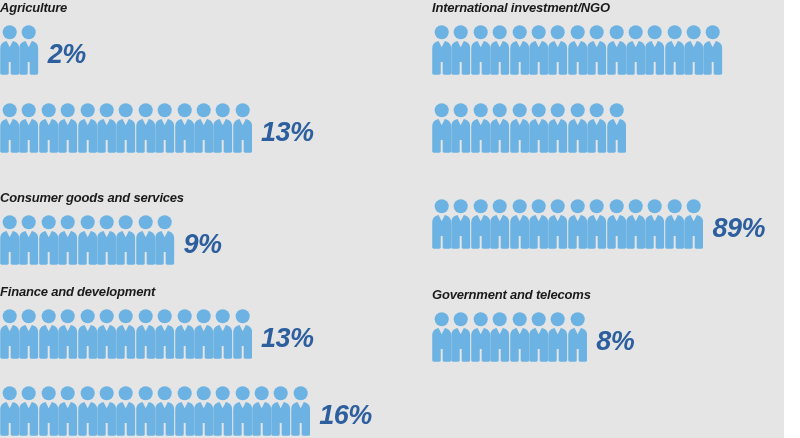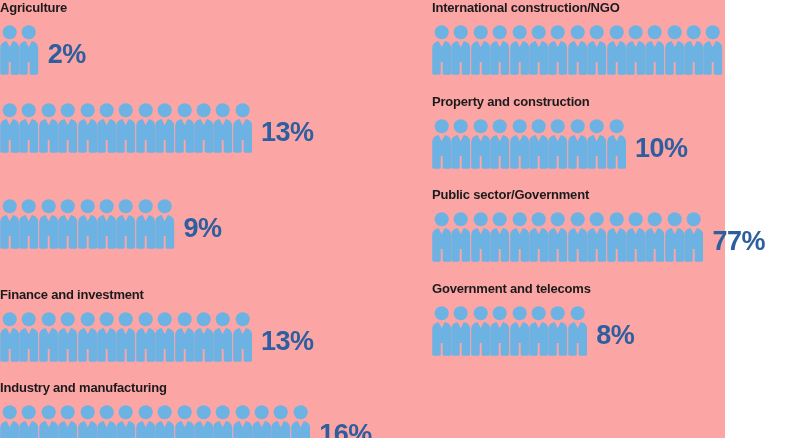--- a/index.html
+++ b/index.html
@@ -8,23 +8,24 @@
   }
   body {
     width: 800px;
     height: 438px;
     background: #ffffff;
     font-family: "Liberation Sans", sans-serif;
     overflow: hidden;
   }
   #infographic {
     position: relative;
-    width: 725px;
+    width: 784px;
     height: 438px;
-    background: #fca5a5;
+    background: #e5e5e5;
+    font-style: italic;
   }
   .column {
     position: absolute;
     top: 0;
   }
   #col-left  { left: 0px;   width: 420px; }
   #col-right { left: 432px; width: 368px; }
 
   .row {
     position: relative;
@@ -144,20 +145,21 @@
             </svg>
             <svg class="person" viewBox="0 0 40 103">
               <circle cx="20" cy="15" r="14.5" fill="#6cb2e2"></circle>
               <path d="M13.5,33 L20,46 L26.5,33 L31,34.5 C36.5,36.8 39.5,41.5 39.5,48 L39.5,74 L39.5,99 C39.5,101.2 38.3,102.5 36,102.5 L25.5,102.5 C23.2,102.5 22,101.2 22,99 L22,76 L18,76 L18,99 C18,101.2 16.8,102.5 14.5,102.5 L4,102.5 C1.7,102.5 0.5,101.2 0.5,99 L0.5,74 L0.5,48 C0.5,41.5 3.5,36.8 9,34.5 Z" fill="#6cb2e2"></path>
             </svg>
           </div>
           <div class="pct">13%</div>
         </div>
       </div>
       <div class="row">
+        <div class="row-label">Consumer goods and services</div>
         <div class="row-body">
           <div class="icons">
             <svg class="person" viewBox="0 0 40 103">
               <circle cx="20" cy="15" r="14.5" fill="#6cb2e2"></circle>
               <path d="M13.5,33 L20,46 L26.5,33 L31,34.5 C36.5,36.8 39.5,41.5 39.5,48 L39.5,74 L39.5,99 C39.5,101.2 38.3,102.5 36,102.5 L25.5,102.5 C23.2,102.5 22,101.2 22,99 L22,76 L18,76 L18,99 C18,101.2 16.8,102.5 14.5,102.5 L4,102.5 C1.7,102.5 0.5,101.2 0.5,99 L0.5,74 L0.5,48 C0.5,41.5 3.5,36.8 9,34.5 Z" fill="#6cb2e2"></path>
             </svg>
             <svg class="person" viewBox="0 0 40 103">
               <circle cx="20" cy="15" r="14.5" fill="#6cb2e2"></circle>
               <path d="M13.5,33 L20,46 L26.5,33 L31,34.5 C36.5,36.8 39.5,41.5 39.5,48 L39.5,74 L39.5,99 C39.5,101.2 38.3,102.5 36,102.5 L25.5,102.5 C23.2,102.5 22,101.2 22,99 L22,76 L18,76 L18,99 C18,101.2 16.8,102.5 14.5,102.5 L4,102.5 C1.7,102.5 0.5,101.2 0.5,99 L0.5,74 L0.5,48 C0.5,41.5 3.5,36.8 9,34.5 Z" fill="#6cb2e2"></path>
             </svg>
@@ -187,21 +189,21 @@
             </svg>
             <svg class="person" viewBox="0 0 40 103">
               <circle cx="20" cy="15" r="14.5" fill="#6cb2e2"></circle>
               <path d="M13.5,33 L20,46 L26.5,33 L31,34.5 C36.5,36.8 39.5,41.5 39.5,48 L39.5,74 L39.5,99 C39.5,101.2 38.3,102.5 36,102.5 L25.5,102.5 C23.2,102.5 22,101.2 22,99 L22,76 L18,76 L18,99 C18,101.2 16.8,102.5 14.5,102.5 L4,102.5 C1.7,102.5 0.5,101.2 0.5,99 L0.5,74 L0.5,48 C0.5,41.5 3.5,36.8 9,34.5 Z" fill="#6cb2e2"></path>
             </svg>
           </div>
           <div class="pct">9%</div>
         </div>
       </div>
       <div class="row">
-        <div class="row-label">Finance and investment</div>
+        <div class="row-label">Finance and development</div>
         <div class="row-body">
           <div class="icons">
             <svg class="person" viewBox="0 0 40 103">
               <circle cx="20" cy="15" r="14.5" fill="#6cb2e2"></circle>
               <path d="M13.5,33 L20,46 L26.5,33 L31,34.5 C36.5,36.8 39.5,41.5 39.5,48 L39.5,74 L39.5,99 C39.5,101.2 38.3,102.5 36,102.5 L25.5,102.5 C23.2,102.5 22,101.2 22,99 L22,76 L18,76 L18,99 C18,101.2 16.8,102.5 14.5,102.5 L4,102.5 C1.7,102.5 0.5,101.2 0.5,99 L0.5,74 L0.5,48 C0.5,41.5 3.5,36.8 9,34.5 Z" fill="#6cb2e2"></path>
             </svg>
             <svg class="person" viewBox="0 0 40 103">
               <circle cx="20" cy="15" r="14.5" fill="#6cb2e2"></circle>
               <path d="M13.5,33 L20,46 L26.5,33 L31,34.5 C36.5,36.8 39.5,41.5 39.5,48 L39.5,74 L39.5,99 C39.5,101.2 38.3,102.5 36,102.5 L25.5,102.5 C23.2,102.5 22,101.2 22,99 L22,76 L18,76 L18,99 C18,101.2 16.8,102.5 14.5,102.5 L4,102.5 C1.7,102.5 0.5,101.2 0.5,99 L0.5,74 L0.5,48 C0.5,41.5 3.5,36.8 9,34.5 Z" fill="#6cb2e2"></path>
             </svg>
@@ -247,21 +249,20 @@
             </svg>
             <svg class="person" viewBox="0 0 40 103">
               <circle cx="20" cy="15" r="14.5" fill="#6cb2e2"></circle>
               <path d="M13.5,33 L20,46 L26.5,33 L31,34.5 C36.5,36.8 39.5,41.5 39.5,48 L39.5,74 L39.5,99 C39.5,101.2 38.3,102.5 36,102.5 L25.5,102.5 C23.2,102.5 22,101.2 22,99 L22,76 L18,76 L18,99 C18,101.2 16.8,102.5 14.5,102.5 L4,102.5 C1.7,102.5 0.5,101.2 0.5,99 L0.5,74 L0.5,48 C0.5,41.5 3.5,36.8 9,34.5 Z" fill="#6cb2e2"></path>
             </svg>
           </div>
           <div class="pct">13%</div>
         </div>
       </div>
       <div class="row">
-        <div class="row-label">Industry and manufacturing</div>
         <div class="row-body">
           <div class="icons">
             <svg class="person" viewBox="0 0 40 103">
               <circle cx="20" cy="15" r="14.5" fill="#6cb2e2"></circle>
               <path d="M13.5,33 L20,46 L26.5,33 L31,34.5 C36.5,36.8 39.5,41.5 39.5,48 L39.5,74 L39.5,99 C39.5,101.2 38.3,102.5 36,102.5 L25.5,102.5 C23.2,102.5 22,101.2 22,99 L22,76 L18,76 L18,99 C18,101.2 16.8,102.5 14.5,102.5 L4,102.5 C1.7,102.5 0.5,101.2 0.5,99 L0.5,74 L0.5,48 C0.5,41.5 3.5,36.8 9,34.5 Z" fill="#6cb2e2"></path>
             </svg>
             <svg class="person" viewBox="0 0 40 103">
               <circle cx="20" cy="15" r="14.5" fill="#6cb2e2"></circle>
               <path d="M13.5,33 L20,46 L26.5,33 L31,34.5 C36.5,36.8 39.5,41.5 39.5,48 L39.5,74 L39.5,99 C39.5,101.2 38.3,102.5 36,102.5 L25.5,102.5 C23.2,102.5 22,101.2 22,99 L22,76 L18,76 L18,99 C18,101.2 16.8,102.5 14.5,102.5 L4,102.5 C1.7,102.5 0.5,101.2 0.5,99 L0.5,74 L0.5,48 C0.5,41.5 3.5,36.8 9,34.5 Z" fill="#6cb2e2"></path>
             </svg>
@@ -321,196 +322,193 @@
               <circle cx="20" cy="15" r="14.5" fill="#6cb2e2"></circle>
               <path d="M13.5,33 L20,46 L26.5,33 L31,34.5 C36.5,36.8 39.5,41.5 39.5,48 L39.5,74 L39.5,99 C39.5,101.2 38.3,102.5 36,102.5 L25.5,102.5 C23.2,102.5 22,101.2 22,99 L22,76 L18,76 L18,99 C18,101.2 16.8,102.5 14.5,102.5 L4,102.5 C1.7,102.5 0.5,101.2 0.5,99 L0.5,74 L0.5,48 C0.5,41.5 3.5,36.8 9,34.5 Z" fill="#6cb2e2"></path>
             </svg>
           </div>
           <div class="pct">16%</div>
         </div>
       </div>
     </div>
   <div class="column" id="col-right">
       <div class="row">
-        <div class="row-label">International construction/NGO</div>
-        <div class="row-body">
-          <div class="icons">
-            <svg class="person" viewBox="0 0 40 103">
-              <circle cx="20" cy="15" r="14.5" fill="#6cb2e2"></circle>
-              <path d="M13.5,33 L20,46 L26.5,33 L31,34.5 C36.5,36.8 39.5,41.5 39.5,48 L39.5,74 L39.5,99 C39.5,101.2 38.3,102.5 36,102.5 L25.5,102.5 C23.2,102.5 22,101.2 22,99 L22,76 L18,76 L18,99 C18,101.2 16.8,102.5 14.5,102.5 L4,102.5 C1.7,102.5 0.5,101.2 0.5,99 L0.5,74 L0.5,48 C0.5,41.5 3.5,36.8 9,34.5 Z" fill="#6cb2e2"></path>
-            </svg>
-            <svg class="person" viewBox="0 0 40 103">
-              <circle cx="20" cy="15" r="14.5" fill="#6cb2e2"></circle>
-              <path d="M13.5,33 L20,46 L26.5,33 L31,34.5 C36.5,36.8 39.5,41.5 39.5,48 L39.5,74 L39.5,99 C39.5,101.2 38.3,102.5 36,102.5 L25.5,102.5 C23.2,102.5 22,101.2 22,99 L22,76 L18,76 L18,99 C18,101.2 16.8,102.5 14.5,102.5 L4,102.5 C1.7,102.5 0.5,101.2 0.5,99 L0.5,74 L0.5,48 C0.5,41.5 3.5,36.8 9,34.5 Z" fill="#6cb2e2"></path>
-            </svg>
-            <svg class="person" viewBox="0 0 40 103">
-              <circle cx="20" cy="15" r="14.5" fill="#6cb2e2"></circle>
-              <path d="M13.5,33 L20,46 L26.5,33 L31,34.5 C36.5,36.8 39.5,41.5 39.5,48 L39.5,74 L39.5,99 C39.5,101.2 38.3,102.5 36,102.5 L25.5,102.5 C23.2,102.5 22,101.2 22,99 L22,76 L18,76 L18,99 C18,101.2 16.8,102.5 14.5,102.5 L4,102.5 C1.7,102.5 0.5,101.2 0.5,99 L0.5,74 L0.5,48 C0.5,41.5 3.5,36.8 9,34.5 Z" fill="#6cb2e2"></path>
-            </svg>
-            <svg class="person" viewBox="0 0 40 103">
-              <circle cx="20" cy="15" r="14.5" fill="#6cb2e2"></circle>
-              <path d="M13.5,33 L20,46 L26.5,33 L31,34.5 C36.5,36.8 39.5,41.5 39.5,48 L39.5,74 L39.5,99 C39.5,101.2 38.3,102.5 36,102.5 L25.5,102.5 C23.2,102.5 22,101.2 22,99 L22,76 L18,76 L18,99 C18,101.2 16.8,102.5 14.5,102.5 L4,102.5 C1.7,102.5 0.5,101.2 0.5,99 L0.5,74 L0.5,48 C0.5,41.5 3.5,36.8 9,34.5 Z" fill="#6cb2e2"></path>
-            </svg>
-            <svg class="person" viewBox="0 0 40 103">
-              <circle cx="20" cy="15" r="14.5" fill="#6cb2e2"></circle>
-              <path d="M13.5,33 L20,46 L26.5,33 L31,34.5 C36.5,36.8 39.5,41.5 39.5,48 L39.5,74 L39.5,99 C39.5,101.2 38.3,102.5 36,102.5 L25.5,102.5 C23.2,102.5 22,101.2 22,99 L22,76 L18,76 L18,99 C18,101.2 16.8,102.5 14.5,102.5 L4,102.5 C1.7,102.5 0.5,101.2 0.5,99 L0.5,74 L0.5,48 C0.5,41.5 3.5,36.8 9,34.5 Z" fill="#6cb2e2"></path>
-            </svg>
-            <svg class="person" viewBox="0 0 40 103">
-              <circle cx="20" cy="15" r="14.5" fill="#6cb2e2"></circle>
-              <path d="M13.5,33 L20,46 L26.5,33 L31,34.5 C36.5,36.8 39.5,41.5 39.5,48 L39.5,74 L39.5,99 C39.5,101.2 38.3,102.5 36,102.5 L25.5,102.5 C23.2,102.5 22,101.2 22,99 L22,76 L18,76 L18,99 C18,101.2 16.8,102.5 14.5,102.5 L4,102.5 C1.7,102.5 0.5,101.2 0.5,99 L0.5,74 L0.5,48 C0.5,41.5 3.5,36.8 9,34.5 Z" fill="#6cb2e2"></path>
-            </svg>
-            <svg class="person" viewBox="0 0 40 103">
-              <circle cx="20" cy="15" r="14.5" fill="#6cb2e2"></circle>
-              <path d="M13.5,33 L20,46 L26.5,33 L31,34.5 C36.5,36.8 39.5,41.5 39.5,48 L39.5,74 L39.5,99 C39.5,101.2 38.3,102.5 36,102.5 L25.5,102.5 C23.2,102.5 22,101.2 22,99 L22,76 L18,76 L18,99 C18,101.2 16.8,102.5 14.5,102.5 L4,102.5 C1.7,102.5 0.5,101.2 0.5,99 L0.5,74 L0.5,48 C0.5,41.5 3.5,36.8 9,34.5 Z" fill="#6cb2e2"></path>
-            </svg>
-            <svg class="person" viewBox="0 0 40 103">
-              <circle cx="20" cy="15" r="14.5" fill="#6cb2e2"></circle>
-              <path d="M13.5,33 L20,46 L26.5,33 L31,34.5 C36.5,36.8 39.5,41.5 39.5,48 L39.5,74 L39.5,99 C39.5,101.2 38.3,102.5 36,102.5 L25.5,102.5 C23.2,102.5 22,101.2 22,99 L22,76 L18,76 L18,99 C18,101.2 16.8,102.5 14.5,102.5 L4,102.5 C1.7,102.5 0.5,101.2 0.5,99 L0.5,74 L0.5,48 C0.5,41.5 3.5,36.8 9,34.5 Z" fill="#6cb2e2"></path>
-            </svg>
-            <svg class="person" viewBox="0 0 40 103">
-              <circle cx="20" cy="15" r="14.5" fill="#6cb2e2"></circle>
-              <path d="M13.5,33 L20,46 L26.5,33 L31,34.5 C36.5,36.8 39.5,41.5 39.5,48 L39.5,74 L39.5,99 C39.5,101.2 38.3,102.5 36,102.5 L25.5,102.5 C23.2,102.5 22,101.2 22,99 L22,76 L18,76 L18,99 C18,101.2 16.8,102.5 14.5,102.5 L4,102.5 C1.7,102.5 0.5,101.2 0.5,99 L0.5,74 L0.5,48 C0.5,41.5 3.5,36.8 9,34.5 Z" fill="#6cb2e2"></path>
-            </svg>
-            <svg class="person" viewBox="0 0 40 103">
-              <circle cx="20" cy="15" r="14.5" fill="#6cb2e2"></circle>
-              <path d="M13.5,33 L20,46 L26.5,33 L31,34.5 C36.5,36.8 39.5,41.5 39.5,48 L39.5,74 L39.5,99 C39.5,101.2 38.3,102.5 36,102.5 L25.5,102.5 C23.2,102.5 22,101.2 22,99 L22,76 L18,76 L18,99 C18,101.2 16.8,102.5 14.5,102.5 L4,102.5 C1.7,102.5 0.5,101.2 0.5,99 L0.5,74 L0.5,48 C0.5,41.5 3.5,36.8 9,34.5 Z" fill="#6cb2e2"></path>
-            </svg>
-            <svg class="person" viewBox="0 0 40 103">
-              <circle cx="20" cy="15" r="14.5" fill="#6cb2e2"></circle>
-              <path d="M13.5,33 L20,46 L26.5,33 L31,34.5 C36.5,36.8 39.5,41.5 39.5,48 L39.5,74 L39.5,99 C39.5,101.2 38.3,102.5 36,102.5 L25.5,102.5 C23.2,102.5 22,101.2 22,99 L22,76 L18,76 L18,99 C18,101.2 16.8,102.5 14.5,102.5 L4,102.5 C1.7,102.5 0.5,101.2 0.5,99 L0.5,74 L0.5,48 C0.5,41.5 3.5,36.8 9,34.5 Z" fill="#6cb2e2"></path>
-            </svg>
-            <svg class="person" viewBox="0 0 40 103">
-              <circle cx="20" cy="15" r="14.5" fill="#6cb2e2"></circle>
-              <path d="M13.5,33 L20,46 L26.5,33 L31,34.5 C36.5,36.8 39.5,41.5 39.5,48 L39.5,74 L39.5,99 C39.5,101.2 38.3,102.5 36,102.5 L25.5,102.5 C23.2,102.5 22,101.2 22,99 L22,76 L18,76 L18,99 C18,101.2 16.8,102.5 14.5,102.5 L4,102.5 C1.7,102.5 0.5,101.2 0.5,99 L0.5,74 L0.5,48 C0.5,41.5 3.5,36.8 9,34.5 Z" fill="#6cb2e2"></path>
-            </svg>
-            <svg class="person" viewBox="0 0 40 103">
-              <circle cx="20" cy="15" r="14.5" fill="#6cb2e2"></circle>
-              <path d="M13.5,33 L20,46 L26.5,33 L31,34.5 C36.5,36.8 39.5,41.5 39.5,48 L39.5,74 L39.5,99 C39.5,101.2 38.3,102.5 36,102.5 L25.5,102.5 C23.2,102.5 22,101.2 22,99 L22,76 L18,76 L18,99 C18,101.2 16.8,102.5 14.5,102.5 L4,102.5 C1.7,102.5 0.5,101.2 0.5,99 L0.5,74 L0.5,48 C0.5,41.5 3.5,36.8 9,34.5 Z" fill="#6cb2e2"></path>
-            </svg>
-            <svg class="person" viewBox="0 0 40 103">
-              <circle cx="20" cy="15" r="14.5" fill="#6cb2e2"></circle>
-              <path d="M13.5,33 L20,46 L26.5,33 L31,34.5 C36.5,36.8 39.5,41.5 39.5,48 L39.5,74 L39.5,99 C39.5,101.2 38.3,102.5 36,102.5 L25.5,102.5 C23.2,102.5 22,101.2 22,99 L22,76 L18,76 L18,99 C18,101.2 16.8,102.5 14.5,102.5 L4,102.5 C1.7,102.5 0.5,101.2 0.5,99 L0.5,74 L0.5,48 C0.5,41.5 3.5,36.8 9,34.5 Z" fill="#6cb2e2"></path>
-            </svg>
-            <svg class="person" viewBox="0 0 40 103">
-              <circle cx="20" cy="15" r="14.5" fill="#6cb2e2"></circle>
-              <path d="M13.5,33 L20,46 L26.5,33 L31,34.5 C36.5,36.8 39.5,41.5 39.5,48 L39.5,74 L39.5,99 C39.5,101.2 38.3,102.5 36,102.5 L25.5,102.5 C23.2,102.5 22,101.2 22,99 L22,76 L18,76 L18,99 C18,101.2 16.8,102.5 14.5,102.5 L4,102.5 C1.7,102.5 0.5,101.2 0.5,99 L0.5,74 L0.5,48 C0.5,41.5 3.5,36.8 9,34.5 Z" fill="#6cb2e2"></path>
-            </svg>
-          </div>
-        </div>
-      </div>
-      <div class="row">
-        <div class="row-label">Property and construction</div>
-        <div class="row-body">
-          <div class="icons">
-            <svg class="person" viewBox="0 0 40 103">
-              <circle cx="20" cy="15" r="14.5" fill="#6cb2e2"></circle>
-              <path d="M13.5,33 L20,46 L26.5,33 L31,34.5 C36.5,36.8 39.5,41.5 39.5,48 L39.5,74 L39.5,99 C39.5,101.2 38.3,102.5 36,102.5 L25.5,102.5 C23.2,102.5 22,101.2 22,99 L22,76 L18,76 L18,99 C18,101.2 16.8,102.5 14.5,102.5 L4,102.5 C1.7,102.5 0.5,101.2 0.5,99 L0.5,74 L0.5,48 C0.5,41.5 3.5,36.8 9,34.5 Z" fill="#6cb2e2"></path>
-            </svg>
-            <svg class="person" viewBox="0 0 40 103">
-              <circle cx="20" cy="15" r="14.5" fill="#6cb2e2"></circle>
-              <path d="M13.5,33 L20,46 L26.5,33 L31,34.5 C36.5,36.8 39.5,41.5 39.5,48 L39.5,74 L39.5,99 C39.5,101.2 38.3,102.5 36,102.5 L25.5,102.5 C23.2,102.5 22,101.2 22,99 L22,76 L18,76 L18,99 C18,101.2 16.8,102.5 14.5,102.5 L4,102.5 C1.7,102.5 0.5,101.2 0.5,99 L0.5,74 L0.5,48 C0.5,41.5 3.5,36.8 9,34.5 Z" fill="#6cb2e2"></path>
-            </svg>
-            <svg class="person" viewBox="0 0 40 103">
-              <circle cx="20" cy="15" r="14.5" fill="#6cb2e2"></circle>
-              <path d="M13.5,33 L20,46 L26.5,33 L31,34.5 C36.5,36.8 39.5,41.5 39.5,48 L39.5,74 L39.5,99 C39.5,101.2 38.3,102.5 36,102.5 L25.5,102.5 C23.2,102.5 22,101.2 22,99 L22,76 L18,76 L18,99 C18,101.2 16.8,102.5 14.5,102.5 L4,102.5 C1.7,102.5 0.5,101.2 0.5,99 L0.5,74 L0.5,48 C0.5,41.5 3.5,36.8 9,34.5 Z" fill="#6cb2e2"></path>
-            </svg>
-            <svg class="person" viewBox="0 0 40 103">
-              <circle cx="20" cy="15" r="14.5" fill="#6cb2e2"></circle>
-              <path d="M13.5,33 L20,46 L26.5,33 L31,34.5 C36.5,36.8 39.5,41.5 39.5,48 L39.5,74 L39.5,99 C39.5,101.2 38.3,102.5 36,102.5 L25.5,102.5 C23.2,102.5 22,101.2 22,99 L22,76 L18,76 L18,99 C18,101.2 16.8,102.5 14.5,102.5 L4,102.5 C1.7,102.5 0.5,101.2 0.5,99 L0.5,74 L0.5,48 C0.5,41.5 3.5,36.8 9,34.5 Z" fill="#6cb2e2"></path>
-            </svg>
-            <svg class="person" viewBox="0 0 40 103">
-              <circle cx="20" cy="15" r="14.5" fill="#6cb2e2"></circle>
-              <path d="M13.5,33 L20,46 L26.5,33 L31,34.5 C36.5,36.8 39.5,41.5 39.5,48 L39.5,74 L39.5,99 C39.5,101.2 38.3,102.5 36,102.5 L25.5,102.5 C23.2,102.5 22,101.2 22,99 L22,76 L18,76 L18,99 C18,101.2 16.8,102.5 14.5,102.5 L4,102.5 C1.7,102.5 0.5,101.2 0.5,99 L0.5,74 L0.5,48 C0.5,41.5 3.5,36.8 9,34.5 Z" fill="#6cb2e2"></path>
-            </svg>
-            <svg class="person" viewBox="0 0 40 103">
-              <circle cx="20" cy="15" r="14.5" fill="#6cb2e2"></circle>
-              <path d="M13.5,33 L20,46 L26.5,33 L31,34.5 C36.5,36.8 39.5,41.5 39.5,48 L39.5,74 L39.5,99 C39.5,101.2 38.3,102.5 36,102.5 L25.5,102.5 C23.2,102.5 22,101.2 22,99 L22,76 L18,76 L18,99 C18,101.2 16.8,102.5 14.5,102.5 L4,102.5 C1.7,102.5 0.5,101.2 0.5,99 L0.5,74 L0.5,48 C0.5,41.5 3.5,36.8 9,34.5 Z" fill="#6cb2e2"></path>
-            </svg>
-            <svg class="person" viewBox="0 0 40 103">
-              <circle cx="20" cy="15" r="14.5" fill="#6cb2e2"></circle>
-              <path d="M13.5,33 L20,46 L26.5,33 L31,34.5 C36.5,36.8 39.5,41.5 39.5,48 L39.5,74 L39.5,99 C39.5,101.2 38.3,102.5 36,102.5 L25.5,102.5 C23.2,102.5 22,101.2 22,99 L22,76 L18,76 L18,99 C18,101.2 16.8,102.5 14.5,102.5 L4,102.5 C1.7,102.5 0.5,101.2 0.5,99 L0.5,74 L0.5,48 C0.5,41.5 3.5,36.8 9,34.5 Z" fill="#6cb2e2"></path>
-            </svg>
-            <svg class="person" viewBox="0 0 40 103">
-              <circle cx="20" cy="15" r="14.5" fill="#6cb2e2"></circle>
-              <path d="M13.5,33 L20,46 L26.5,33 L31,34.5 C36.5,36.8 39.5,41.5 39.5,48 L39.5,74 L39.5,99 C39.5,101.2 38.3,102.5 36,102.5 L25.5,102.5 C23.2,102.5 22,101.2 22,99 L22,76 L18,76 L18,99 C18,101.2 16.8,102.5 14.5,102.5 L4,102.5 C1.7,102.5 0.5,101.2 0.5,99 L0.5,74 L0.5,48 C0.5,41.5 3.5,36.8 9,34.5 Z" fill="#6cb2e2"></path>
-            </svg>
-            <svg class="person" viewBox="0 0 40 103">
-              <circle cx="20" cy="15" r="14.5" fill="#6cb2e2"></circle>
-              <path d="M13.5,33 L20,46 L26.5,33 L31,34.5 C36.5,36.8 39.5,41.5 39.5,48 L39.5,74 L39.5,99 C39.5,101.2 38.3,102.5 36,102.5 L25.5,102.5 C23.2,102.5 22,101.2 22,99 L22,76 L18,76 L18,99 C18,101.2 16.8,102.5 14.5,102.5 L4,102.5 C1.7,102.5 0.5,101.2 0.5,99 L0.5,74 L0.5,48 C0.5,41.5 3.5,36.8 9,34.5 Z" fill="#6cb2e2"></path>
-            </svg>
-            <svg class="person" viewBox="0 0 40 103">
-              <circle cx="20" cy="15" r="14.5" fill="#6cb2e2"></circle>
-              <path d="M13.5,33 L20,46 L26.5,33 L31,34.5 C36.5,36.8 39.5,41.5 39.5,48 L39.5,74 L39.5,99 C39.5,101.2 38.3,102.5 36,102.5 L25.5,102.5 C23.2,102.5 22,101.2 22,99 L22,76 L18,76 L18,99 C18,101.2 16.8,102.5 14.5,102.5 L4,102.5 C1.7,102.5 0.5,101.2 0.5,99 L0.5,74 L0.5,48 C0.5,41.5 3.5,36.8 9,34.5 Z" fill="#6cb2e2"></path>
-            </svg>
-          </div>
-          <div class="pct">10%</div>
-        </div>
-      </div>
-      <div class="row">
-        <div class="row-label">Public sector/Government</div>
-        <div class="row-body">
-          <div class="icons">
-            <svg class="person" viewBox="0 0 40 103">
-              <circle cx="20" cy="15" r="14.5" fill="#6cb2e2"></circle>
-              <path d="M13.5,33 L20,46 L26.5,33 L31,34.5 C36.5,36.8 39.5,41.5 39.5,48 L39.5,74 L39.5,99 C39.5,101.2 38.3,102.5 36,102.5 L25.5,102.5 C23.2,102.5 22,101.2 22,99 L22,76 L18,76 L18,99 C18,101.2 16.8,102.5 14.5,102.5 L4,102.5 C1.7,102.5 0.5,101.2 0.5,99 L0.5,74 L0.5,48 C0.5,41.5 3.5,36.8 9,34.5 Z" fill="#6cb2e2"></path>
-            </svg>
-            <svg class="person" viewBox="0 0 40 103">
-              <circle cx="20" cy="15" r="14.5" fill="#6cb2e2"></circle>
-              <path d="M13.5,33 L20,46 L26.5,33 L31,34.5 C36.5,36.8 39.5,41.5 39.5,48 L39.5,74 L39.5,99 C39.5,101.2 38.3,102.5 36,102.5 L25.5,102.5 C23.2,102.5 22,101.2 22,99 L22,76 L18,76 L18,99 C18,101.2 16.8,102.5 14.5,102.5 L4,102.5 C1.7,102.5 0.5,101.2 0.5,99 L0.5,74 L0.5,48 C0.5,41.5 3.5,36.8 9,34.5 Z" fill="#6cb2e2"></path>
-            </svg>
-            <svg class="person" viewBox="0 0 40 103">
-              <circle cx="20" cy="15" r="14.5" fill="#6cb2e2"></circle>
-              <path d="M13.5,33 L20,46 L26.5,33 L31,34.5 C36.5,36.8 39.5,41.5 39.5,48 L39.5,74 L39.5,99 C39.5,101.2 38.3,102.5 36,102.5 L25.5,102.5 C23.2,102.5 22,101.2 22,99 L22,76 L18,76 L18,99 C18,101.2 16.8,102.5 14.5,102.5 L4,102.5 C1.7,102.5 0.5,101.2 0.5,99 L0.5,74 L0.5,48 C0.5,41.5 3.5,36.8 9,34.5 Z" fill="#6cb2e2"></path>
-            </svg>
-            <svg class="person" viewBox="0 0 40 103">
-              <circle cx="20" cy="15" r="14.5" fill="#6cb2e2"></circle>
-              <path d="M13.5,33 L20,46 L26.5,33 L31,34.5 C36.5,36.8 39.5,41.5 39.5,48 L39.5,74 L39.5,99 C39.5,101.2 38.3,102.5 36,102.5 L25.5,102.5 C23.2,102.5 22,101.2 22,99 L22,76 L18,76 L18,99 C18,101.2 16.8,102.5 14.5,102.5 L4,102.5 C1.7,102.5 0.5,101.2 0.5,99 L0.5,74 L0.5,48 C0.5,41.5 3.5,36.8 9,34.5 Z" fill="#6cb2e2"></path>
-            </svg>
-            <svg class="person" viewBox="0 0 40 103">
-              <circle cx="20" cy="15" r="14.5" fill="#6cb2e2"></circle>
-              <path d="M13.5,33 L20,46 L26.5,33 L31,34.5 C36.5,36.8 39.5,41.5 39.5,48 L39.5,74 L39.5,99 C39.5,101.2 38.3,102.5 36,102.5 L25.5,102.5 C23.2,102.5 22,101.2 22,99 L22,76 L18,76 L18,99 C18,101.2 16.8,102.5 14.5,102.5 L4,102.5 C1.7,102.5 0.5,101.2 0.5,99 L0.5,74 L0.5,48 C0.5,41.5 3.5,36.8 9,34.5 Z" fill="#6cb2e2"></path>
-            </svg>
-            <svg class="person" viewBox="0 0 40 103">
-              <circle cx="20" cy="15" r="14.5" fill="#6cb2e2"></circle>
-              <path d="M13.5,33 L20,46 L26.5,33 L31,34.5 C36.5,36.8 39.5,41.5 39.5,48 L39.5,74 L39.5,99 C39.5,101.2 38.3,102.5 36,102.5 L25.5,102.5 C23.2,102.5 22,101.2 22,99 L22,76 L18,76 L18,99 C18,101.2 16.8,102.5 14.5,102.5 L4,102.5 C1.7,102.5 0.5,101.2 0.5,99 L0.5,74 L0.5,48 C0.5,41.5 3.5,36.8 9,34.5 Z" fill="#6cb2e2"></path>
-            </svg>
-            <svg class="person" viewBox="0 0 40 103">
-              <circle cx="20" cy="15" r="14.5" fill="#6cb2e2"></circle>
-              <path d="M13.5,33 L20,46 L26.5,33 L31,34.5 C36.5,36.8 39.5,41.5 39.5,48 L39.5,74 L39.5,99 C39.5,101.2 38.3,102.5 36,102.5 L25.5,102.5 C23.2,102.5 22,101.2 22,99 L22,76 L18,76 L18,99 C18,101.2 16.8,102.5 14.5,102.5 L4,102.5 C1.7,102.5 0.5,101.2 0.5,99 L0.5,74 L0.5,48 C0.5,41.5 3.5,36.8 9,34.5 Z" fill="#6cb2e2"></path>
-            </svg>
-            <svg class="person" viewBox="0 0 40 103">
-              <circle cx="20" cy="15" r="14.5" fill="#6cb2e2"></circle>
-              <path d="M13.5,33 L20,46 L26.5,33 L31,34.5 C36.5,36.8 39.5,41.5 39.5,48 L39.5,74 L39.5,99 C39.5,101.2 38.3,102.5 36,102.5 L25.5,102.5 C23.2,102.5 22,101.2 22,99 L22,76 L18,76 L18,99 C18,101.2 16.8,102.5 14.5,102.5 L4,102.5 C1.7,102.5 0.5,101.2 0.5,99 L0.5,74 L0.5,48 C0.5,41.5 3.5,36.8 9,34.5 Z" fill="#6cb2e2"></path>
-            </svg>
-            <svg class="person" viewBox="0 0 40 103">
-              <circle cx="20" cy="15" r="14.5" fill="#6cb2e2"></circle>
-              <path d="M13.5,33 L20,46 L26.5,33 L31,34.5 C36.5,36.8 39.5,41.5 39.5,48 L39.5,74 L39.5,99 C39.5,101.2 38.3,102.5 36,102.5 L25.5,102.5 C23.2,102.5 22,101.2 22,99 L22,76 L18,76 L18,99 C18,101.2 16.8,102.5 14.5,102.5 L4,102.5 C1.7,102.5 0.5,101.2 0.5,99 L0.5,74 L0.5,48 C0.5,41.5 3.5,36.8 9,34.5 Z" fill="#6cb2e2"></path>
-            </svg>
-            <svg class="person" viewBox="0 0 40 103">
-              <circle cx="20" cy="15" r="14.5" fill="#6cb2e2"></circle>
-              <path d="M13.5,33 L20,46 L26.5,33 L31,34.5 C36.5,36.8 39.5,41.5 39.5,48 L39.5,74 L39.5,99 C39.5,101.2 38.3,102.5 36,102.5 L25.5,102.5 C23.2,102.5 22,101.2 22,99 L22,76 L18,76 L18,99 C18,101.2 16.8,102.5 14.5,102.5 L4,102.5 C1.7,102.5 0.5,101.2 0.5,99 L0.5,74 L0.5,48 C0.5,41.5 3.5,36.8 9,34.5 Z" fill="#6cb2e2"></path>
-            </svg>
-            <svg class="person" viewBox="0 0 40 103">
-              <circle cx="20" cy="15" r="14.5" fill="#6cb2e2"></circle>
-              <path d="M13.5,33 L20,46 L26.5,33 L31,34.5 C36.5,36.8 39.5,41.5 39.5,48 L39.5,74 L39.5,99 C39.5,101.2 38.3,102.5 36,102.5 L25.5,102.5 C23.2,102.5 22,101.2 22,99 L22,76 L18,76 L18,99 C18,101.2 16.8,102.5 14.5,102.5 L4,102.5 C1.7,102.5 0.5,101.2 0.5,99 L0.5,74 L0.5,48 C0.5,41.5 3.5,36.8 9,34.5 Z" fill="#6cb2e2"></path>
-            </svg>
-            <svg class="person" viewBox="0 0 40 103">
-              <circle cx="20" cy="15" r="14.5" fill="#6cb2e2"></circle>
-              <path d="M13.5,33 L20,46 L26.5,33 L31,34.5 C36.5,36.8 39.5,41.5 39.5,48 L39.5,74 L39.5,99 C39.5,101.2 38.3,102.5 36,102.5 L25.5,102.5 C23.2,102.5 22,101.2 22,99 L22,76 L18,76 L18,99 C18,101.2 16.8,102.5 14.5,102.5 L4,102.5 C1.7,102.5 0.5,101.2 0.5,99 L0.5,74 L0.5,48 C0.5,41.5 3.5,36.8 9,34.5 Z" fill="#6cb2e2"></path>
-            </svg>
-            <svg class="person" viewBox="0 0 40 103">
-              <circle cx="20" cy="15" r="14.5" fill="#6cb2e2"></circle>
-              <path d="M13.5,33 L20,46 L26.5,33 L31,34.5 C36.5,36.8 39.5,41.5 39.5,48 L39.5,74 L39.5,99 C39.5,101.2 38.3,102.5 36,102.5 L25.5,102.5 C23.2,102.5 22,101.2 22,99 L22,76 L18,76 L18,99 C18,101.2 16.8,102.5 14.5,102.5 L4,102.5 C1.7,102.5 0.5,101.2 0.5,99 L0.5,74 L0.5,48 C0.5,41.5 3.5,36.8 9,34.5 Z" fill="#6cb2e2"></path>
-            </svg>
-            <svg class="person" viewBox="0 0 40 103">
-              <circle cx="20" cy="15" r="14.5" fill="#6cb2e2"></circle>
-              <path d="M13.5,33 L20,46 L26.5,33 L31,34.5 C36.5,36.8 39.5,41.5 39.5,48 L39.5,74 L39.5,99 C39.5,101.2 38.3,102.5 36,102.5 L25.5,102.5 C23.2,102.5 22,101.2 22,99 L22,76 L18,76 L18,99 C18,101.2 16.8,102.5 14.5,102.5 L4,102.5 C1.7,102.5 0.5,101.2 0.5,99 L0.5,74 L0.5,48 C0.5,41.5 3.5,36.8 9,34.5 Z" fill="#6cb2e2"></path>
-            </svg>
-          </div>
-          <div class="pct">77%</div>
+        <div class="row-label">International investment/NGO</div>
+        <div class="row-body">
+          <div class="icons">
+            <svg class="person" viewBox="0 0 40 103">
+              <circle cx="20" cy="15" r="14.5" fill="#6cb2e2"></circle>
+              <path d="M13.5,33 L20,46 L26.5,33 L31,34.5 C36.5,36.8 39.5,41.5 39.5,48 L39.5,74 L39.5,99 C39.5,101.2 38.3,102.5 36,102.5 L25.5,102.5 C23.2,102.5 22,101.2 22,99 L22,76 L18,76 L18,99 C18,101.2 16.8,102.5 14.5,102.5 L4,102.5 C1.7,102.5 0.5,101.2 0.5,99 L0.5,74 L0.5,48 C0.5,41.5 3.5,36.8 9,34.5 Z" fill="#6cb2e2"></path>
+            </svg>
+            <svg class="person" viewBox="0 0 40 103">
+              <circle cx="20" cy="15" r="14.5" fill="#6cb2e2"></circle>
+              <path d="M13.5,33 L20,46 L26.5,33 L31,34.5 C36.5,36.8 39.5,41.5 39.5,48 L39.5,74 L39.5,99 C39.5,101.2 38.3,102.5 36,102.5 L25.5,102.5 C23.2,102.5 22,101.2 22,99 L22,76 L18,76 L18,99 C18,101.2 16.8,102.5 14.5,102.5 L4,102.5 C1.7,102.5 0.5,101.2 0.5,99 L0.5,74 L0.5,48 C0.5,41.5 3.5,36.8 9,34.5 Z" fill="#6cb2e2"></path>
+            </svg>
+            <svg class="person" viewBox="0 0 40 103">
+              <circle cx="20" cy="15" r="14.5" fill="#6cb2e2"></circle>
+              <path d="M13.5,33 L20,46 L26.5,33 L31,34.5 C36.5,36.8 39.5,41.5 39.5,48 L39.5,74 L39.5,99 C39.5,101.2 38.3,102.5 36,102.5 L25.5,102.5 C23.2,102.5 22,101.2 22,99 L22,76 L18,76 L18,99 C18,101.2 16.8,102.5 14.5,102.5 L4,102.5 C1.7,102.5 0.5,101.2 0.5,99 L0.5,74 L0.5,48 C0.5,41.5 3.5,36.8 9,34.5 Z" fill="#6cb2e2"></path>
+            </svg>
+            <svg class="person" viewBox="0 0 40 103">
+              <circle cx="20" cy="15" r="14.5" fill="#6cb2e2"></circle>
+              <path d="M13.5,33 L20,46 L26.5,33 L31,34.5 C36.5,36.8 39.5,41.5 39.5,48 L39.5,74 L39.5,99 C39.5,101.2 38.3,102.5 36,102.5 L25.5,102.5 C23.2,102.5 22,101.2 22,99 L22,76 L18,76 L18,99 C18,101.2 16.8,102.5 14.5,102.5 L4,102.5 C1.7,102.5 0.5,101.2 0.5,99 L0.5,74 L0.5,48 C0.5,41.5 3.5,36.8 9,34.5 Z" fill="#6cb2e2"></path>
+            </svg>
+            <svg class="person" viewBox="0 0 40 103">
+              <circle cx="20" cy="15" r="14.5" fill="#6cb2e2"></circle>
+              <path d="M13.5,33 L20,46 L26.5,33 L31,34.5 C36.5,36.8 39.5,41.5 39.5,48 L39.5,74 L39.5,99 C39.5,101.2 38.3,102.5 36,102.5 L25.5,102.5 C23.2,102.5 22,101.2 22,99 L22,76 L18,76 L18,99 C18,101.2 16.8,102.5 14.5,102.5 L4,102.5 C1.7,102.5 0.5,101.2 0.5,99 L0.5,74 L0.5,48 C0.5,41.5 3.5,36.8 9,34.5 Z" fill="#6cb2e2"></path>
+            </svg>
+            <svg class="person" viewBox="0 0 40 103">
+              <circle cx="20" cy="15" r="14.5" fill="#6cb2e2"></circle>
+              <path d="M13.5,33 L20,46 L26.5,33 L31,34.5 C36.5,36.8 39.5,41.5 39.5,48 L39.5,74 L39.5,99 C39.5,101.2 38.3,102.5 36,102.5 L25.5,102.5 C23.2,102.5 22,101.2 22,99 L22,76 L18,76 L18,99 C18,101.2 16.8,102.5 14.5,102.5 L4,102.5 C1.7,102.5 0.5,101.2 0.5,99 L0.5,74 L0.5,48 C0.5,41.5 3.5,36.8 9,34.5 Z" fill="#6cb2e2"></path>
+            </svg>
+            <svg class="person" viewBox="0 0 40 103">
+              <circle cx="20" cy="15" r="14.5" fill="#6cb2e2"></circle>
+              <path d="M13.5,33 L20,46 L26.5,33 L31,34.5 C36.5,36.8 39.5,41.5 39.5,48 L39.5,74 L39.5,99 C39.5,101.2 38.3,102.5 36,102.5 L25.5,102.5 C23.2,102.5 22,101.2 22,99 L22,76 L18,76 L18,99 C18,101.2 16.8,102.5 14.5,102.5 L4,102.5 C1.7,102.5 0.5,101.2 0.5,99 L0.5,74 L0.5,48 C0.5,41.5 3.5,36.8 9,34.5 Z" fill="#6cb2e2"></path>
+            </svg>
+            <svg class="person" viewBox="0 0 40 103">
+              <circle cx="20" cy="15" r="14.5" fill="#6cb2e2"></circle>
+              <path d="M13.5,33 L20,46 L26.5,33 L31,34.5 C36.5,36.8 39.5,41.5 39.5,48 L39.5,74 L39.5,99 C39.5,101.2 38.3,102.5 36,102.5 L25.5,102.5 C23.2,102.5 22,101.2 22,99 L22,76 L18,76 L18,99 C18,101.2 16.8,102.5 14.5,102.5 L4,102.5 C1.7,102.5 0.5,101.2 0.5,99 L0.5,74 L0.5,48 C0.5,41.5 3.5,36.8 9,34.5 Z" fill="#6cb2e2"></path>
+            </svg>
+            <svg class="person" viewBox="0 0 40 103">
+              <circle cx="20" cy="15" r="14.5" fill="#6cb2e2"></circle>
+              <path d="M13.5,33 L20,46 L26.5,33 L31,34.5 C36.5,36.8 39.5,41.5 39.5,48 L39.5,74 L39.5,99 C39.5,101.2 38.3,102.5 36,102.5 L25.5,102.5 C23.2,102.5 22,101.2 22,99 L22,76 L18,76 L18,99 C18,101.2 16.8,102.5 14.5,102.5 L4,102.5 C1.7,102.5 0.5,101.2 0.5,99 L0.5,74 L0.5,48 C0.5,41.5 3.5,36.8 9,34.5 Z" fill="#6cb2e2"></path>
+            </svg>
+            <svg class="person" viewBox="0 0 40 103">
+              <circle cx="20" cy="15" r="14.5" fill="#6cb2e2"></circle>
+              <path d="M13.5,33 L20,46 L26.5,33 L31,34.5 C36.5,36.8 39.5,41.5 39.5,48 L39.5,74 L39.5,99 C39.5,101.2 38.3,102.5 36,102.5 L25.5,102.5 C23.2,102.5 22,101.2 22,99 L22,76 L18,76 L18,99 C18,101.2 16.8,102.5 14.5,102.5 L4,102.5 C1.7,102.5 0.5,101.2 0.5,99 L0.5,74 L0.5,48 C0.5,41.5 3.5,36.8 9,34.5 Z" fill="#6cb2e2"></path>
+            </svg>
+            <svg class="person" viewBox="0 0 40 103">
+              <circle cx="20" cy="15" r="14.5" fill="#6cb2e2"></circle>
+              <path d="M13.5,33 L20,46 L26.5,33 L31,34.5 C36.5,36.8 39.5,41.5 39.5,48 L39.5,74 L39.5,99 C39.5,101.2 38.3,102.5 36,102.5 L25.5,102.5 C23.2,102.5 22,101.2 22,99 L22,76 L18,76 L18,99 C18,101.2 16.8,102.5 14.5,102.5 L4,102.5 C1.7,102.5 0.5,101.2 0.5,99 L0.5,74 L0.5,48 C0.5,41.5 3.5,36.8 9,34.5 Z" fill="#6cb2e2"></path>
+            </svg>
+            <svg class="person" viewBox="0 0 40 103">
+              <circle cx="20" cy="15" r="14.5" fill="#6cb2e2"></circle>
+              <path d="M13.5,33 L20,46 L26.5,33 L31,34.5 C36.5,36.8 39.5,41.5 39.5,48 L39.5,74 L39.5,99 C39.5,101.2 38.3,102.5 36,102.5 L25.5,102.5 C23.2,102.5 22,101.2 22,99 L22,76 L18,76 L18,99 C18,101.2 16.8,102.5 14.5,102.5 L4,102.5 C1.7,102.5 0.5,101.2 0.5,99 L0.5,74 L0.5,48 C0.5,41.5 3.5,36.8 9,34.5 Z" fill="#6cb2e2"></path>
+            </svg>
+            <svg class="person" viewBox="0 0 40 103">
+              <circle cx="20" cy="15" r="14.5" fill="#6cb2e2"></circle>
+              <path d="M13.5,33 L20,46 L26.5,33 L31,34.5 C36.5,36.8 39.5,41.5 39.5,48 L39.5,74 L39.5,99 C39.5,101.2 38.3,102.5 36,102.5 L25.5,102.5 C23.2,102.5 22,101.2 22,99 L22,76 L18,76 L18,99 C18,101.2 16.8,102.5 14.5,102.5 L4,102.5 C1.7,102.5 0.5,101.2 0.5,99 L0.5,74 L0.5,48 C0.5,41.5 3.5,36.8 9,34.5 Z" fill="#6cb2e2"></path>
+            </svg>
+            <svg class="person" viewBox="0 0 40 103">
+              <circle cx="20" cy="15" r="14.5" fill="#6cb2e2"></circle>
+              <path d="M13.5,33 L20,46 L26.5,33 L31,34.5 C36.5,36.8 39.5,41.5 39.5,48 L39.5,74 L39.5,99 C39.5,101.2 38.3,102.5 36,102.5 L25.5,102.5 C23.2,102.5 22,101.2 22,99 L22,76 L18,76 L18,99 C18,101.2 16.8,102.5 14.5,102.5 L4,102.5 C1.7,102.5 0.5,101.2 0.5,99 L0.5,74 L0.5,48 C0.5,41.5 3.5,36.8 9,34.5 Z" fill="#6cb2e2"></path>
+            </svg>
+            <svg class="person" viewBox="0 0 40 103">
+              <circle cx="20" cy="15" r="14.5" fill="#6cb2e2"></circle>
+              <path d="M13.5,33 L20,46 L26.5,33 L31,34.5 C36.5,36.8 39.5,41.5 39.5,48 L39.5,74 L39.5,99 C39.5,101.2 38.3,102.5 36,102.5 L25.5,102.5 C23.2,102.5 22,101.2 22,99 L22,76 L18,76 L18,99 C18,101.2 16.8,102.5 14.5,102.5 L4,102.5 C1.7,102.5 0.5,101.2 0.5,99 L0.5,74 L0.5,48 C0.5,41.5 3.5,36.8 9,34.5 Z" fill="#6cb2e2"></path>
+            </svg>
+          </div>
+        </div>
+      </div>
+      <div class="row">
+        <div class="row-body">
+          <div class="icons">
+            <svg class="person" viewBox="0 0 40 103">
+              <circle cx="20" cy="15" r="14.5" fill="#6cb2e2"></circle>
+              <path d="M13.5,33 L20,46 L26.5,33 L31,34.5 C36.5,36.8 39.5,41.5 39.5,48 L39.5,74 L39.5,99 C39.5,101.2 38.3,102.5 36,102.5 L25.5,102.5 C23.2,102.5 22,101.2 22,99 L22,76 L18,76 L18,99 C18,101.2 16.8,102.5 14.5,102.5 L4,102.5 C1.7,102.5 0.5,101.2 0.5,99 L0.5,74 L0.5,48 C0.5,41.5 3.5,36.8 9,34.5 Z" fill="#6cb2e2"></path>
+            </svg>
+            <svg class="person" viewBox="0 0 40 103">
+              <circle cx="20" cy="15" r="14.5" fill="#6cb2e2"></circle>
+              <path d="M13.5,33 L20,46 L26.5,33 L31,34.5 C36.5,36.8 39.5,41.5 39.5,48 L39.5,74 L39.5,99 C39.5,101.2 38.3,102.5 36,102.5 L25.5,102.5 C23.2,102.5 22,101.2 22,99 L22,76 L18,76 L18,99 C18,101.2 16.8,102.5 14.5,102.5 L4,102.5 C1.7,102.5 0.5,101.2 0.5,99 L0.5,74 L0.5,48 C0.5,41.5 3.5,36.8 9,34.5 Z" fill="#6cb2e2"></path>
+            </svg>
+            <svg class="person" viewBox="0 0 40 103">
+              <circle cx="20" cy="15" r="14.5" fill="#6cb2e2"></circle>
+              <path d="M13.5,33 L20,46 L26.5,33 L31,34.5 C36.5,36.8 39.5,41.5 39.5,48 L39.5,74 L39.5,99 C39.5,101.2 38.3,102.5 36,102.5 L25.5,102.5 C23.2,102.5 22,101.2 22,99 L22,76 L18,76 L18,99 C18,101.2 16.8,102.5 14.5,102.5 L4,102.5 C1.7,102.5 0.5,101.2 0.5,99 L0.5,74 L0.5,48 C0.5,41.5 3.5,36.8 9,34.5 Z" fill="#6cb2e2"></path>
+            </svg>
+            <svg class="person" viewBox="0 0 40 103">
+              <circle cx="20" cy="15" r="14.5" fill="#6cb2e2"></circle>
+              <path d="M13.5,33 L20,46 L26.5,33 L31,34.5 C36.5,36.8 39.5,41.5 39.5,48 L39.5,74 L39.5,99 C39.5,101.2 38.3,102.5 36,102.5 L25.5,102.5 C23.2,102.5 22,101.2 22,99 L22,76 L18,76 L18,99 C18,101.2 16.8,102.5 14.5,102.5 L4,102.5 C1.7,102.5 0.5,101.2 0.5,99 L0.5,74 L0.5,48 C0.5,41.5 3.5,36.8 9,34.5 Z" fill="#6cb2e2"></path>
+            </svg>
+            <svg class="person" viewBox="0 0 40 103">
+              <circle cx="20" cy="15" r="14.5" fill="#6cb2e2"></circle>
+              <path d="M13.5,33 L20,46 L26.5,33 L31,34.5 C36.5,36.8 39.5,41.5 39.5,48 L39.5,74 L39.5,99 C39.5,101.2 38.3,102.5 36,102.5 L25.5,102.5 C23.2,102.5 22,101.2 22,99 L22,76 L18,76 L18,99 C18,101.2 16.8,102.5 14.5,102.5 L4,102.5 C1.7,102.5 0.5,101.2 0.5,99 L0.5,74 L0.5,48 C0.5,41.5 3.5,36.8 9,34.5 Z" fill="#6cb2e2"></path>
+            </svg>
+            <svg class="person" viewBox="0 0 40 103">
+              <circle cx="20" cy="15" r="14.5" fill="#6cb2e2"></circle>
+              <path d="M13.5,33 L20,46 L26.5,33 L31,34.5 C36.5,36.8 39.5,41.5 39.5,48 L39.5,74 L39.5,99 C39.5,101.2 38.3,102.5 36,102.5 L25.5,102.5 C23.2,102.5 22,101.2 22,99 L22,76 L18,76 L18,99 C18,101.2 16.8,102.5 14.5,102.5 L4,102.5 C1.7,102.5 0.5,101.2 0.5,99 L0.5,74 L0.5,48 C0.5,41.5 3.5,36.8 9,34.5 Z" fill="#6cb2e2"></path>
+            </svg>
+            <svg class="person" viewBox="0 0 40 103">
+              <circle cx="20" cy="15" r="14.5" fill="#6cb2e2"></circle>
+              <path d="M13.5,33 L20,46 L26.5,33 L31,34.5 C36.5,36.8 39.5,41.5 39.5,48 L39.5,74 L39.5,99 C39.5,101.2 38.3,102.5 36,102.5 L25.5,102.5 C23.2,102.5 22,101.2 22,99 L22,76 L18,76 L18,99 C18,101.2 16.8,102.5 14.5,102.5 L4,102.5 C1.7,102.5 0.5,101.2 0.5,99 L0.5,74 L0.5,48 C0.5,41.5 3.5,36.8 9,34.5 Z" fill="#6cb2e2"></path>
+            </svg>
+            <svg class="person" viewBox="0 0 40 103">
+              <circle cx="20" cy="15" r="14.5" fill="#6cb2e2"></circle>
+              <path d="M13.5,33 L20,46 L26.5,33 L31,34.5 C36.5,36.8 39.5,41.5 39.5,48 L39.5,74 L39.5,99 C39.5,101.2 38.3,102.5 36,102.5 L25.5,102.5 C23.2,102.5 22,101.2 22,99 L22,76 L18,76 L18,99 C18,101.2 16.8,102.5 14.5,102.5 L4,102.5 C1.7,102.5 0.5,101.2 0.5,99 L0.5,74 L0.5,48 C0.5,41.5 3.5,36.8 9,34.5 Z" fill="#6cb2e2"></path>
+            </svg>
+            <svg class="person" viewBox="0 0 40 103">
+              <circle cx="20" cy="15" r="14.5" fill="#6cb2e2"></circle>
+              <path d="M13.5,33 L20,46 L26.5,33 L31,34.5 C36.5,36.8 39.5,41.5 39.5,48 L39.5,74 L39.5,99 C39.5,101.2 38.3,102.5 36,102.5 L25.5,102.5 C23.2,102.5 22,101.2 22,99 L22,76 L18,76 L18,99 C18,101.2 16.8,102.5 14.5,102.5 L4,102.5 C1.7,102.5 0.5,101.2 0.5,99 L0.5,74 L0.5,48 C0.5,41.5 3.5,36.8 9,34.5 Z" fill="#6cb2e2"></path>
+            </svg>
+            <svg class="person" viewBox="0 0 40 103">
+              <circle cx="20" cy="15" r="14.5" fill="#6cb2e2"></circle>
+              <path d="M13.5,33 L20,46 L26.5,33 L31,34.5 C36.5,36.8 39.5,41.5 39.5,48 L39.5,74 L39.5,99 C39.5,101.2 38.3,102.5 36,102.5 L25.5,102.5 C23.2,102.5 22,101.2 22,99 L22,76 L18,76 L18,99 C18,101.2 16.8,102.5 14.5,102.5 L4,102.5 C1.7,102.5 0.5,101.2 0.5,99 L0.5,74 L0.5,48 C0.5,41.5 3.5,36.8 9,34.5 Z" fill="#6cb2e2"></path>
+            </svg>
+          </div>
+        </div>
+      </div>
+      <div class="row">
+        <div class="row-body">
+          <div class="icons">
+            <svg class="person" viewBox="0 0 40 103">
+              <circle cx="20" cy="15" r="14.5" fill="#6cb2e2"></circle>
+              <path d="M13.5,33 L20,46 L26.5,33 L31,34.5 C36.5,36.8 39.5,41.5 39.5,48 L39.5,74 L39.5,99 C39.5,101.2 38.3,102.5 36,102.5 L25.5,102.5 C23.2,102.5 22,101.2 22,99 L22,76 L18,76 L18,99 C18,101.2 16.8,102.5 14.5,102.5 L4,102.5 C1.7,102.5 0.5,101.2 0.5,99 L0.5,74 L0.5,48 C0.5,41.5 3.5,36.8 9,34.5 Z" fill="#6cb2e2"></path>
+            </svg>
+            <svg class="person" viewBox="0 0 40 103">
+              <circle cx="20" cy="15" r="14.5" fill="#6cb2e2"></circle>
+              <path d="M13.5,33 L20,46 L26.5,33 L31,34.5 C36.5,36.8 39.5,41.5 39.5,48 L39.5,74 L39.5,99 C39.5,101.2 38.3,102.5 36,102.5 L25.5,102.5 C23.2,102.5 22,101.2 22,99 L22,76 L18,76 L18,99 C18,101.2 16.8,102.5 14.5,102.5 L4,102.5 C1.7,102.5 0.5,101.2 0.5,99 L0.5,74 L0.5,48 C0.5,41.5 3.5,36.8 9,34.5 Z" fill="#6cb2e2"></path>
+            </svg>
+            <svg class="person" viewBox="0 0 40 103">
+              <circle cx="20" cy="15" r="14.5" fill="#6cb2e2"></circle>
+              <path d="M13.5,33 L20,46 L26.5,33 L31,34.5 C36.5,36.8 39.5,41.5 39.5,48 L39.5,74 L39.5,99 C39.5,101.2 38.3,102.5 36,102.5 L25.5,102.5 C23.2,102.5 22,101.2 22,99 L22,76 L18,76 L18,99 C18,101.2 16.8,102.5 14.5,102.5 L4,102.5 C1.7,102.5 0.5,101.2 0.5,99 L0.5,74 L0.5,48 C0.5,41.5 3.5,36.8 9,34.5 Z" fill="#6cb2e2"></path>
+            </svg>
+            <svg class="person" viewBox="0 0 40 103">
+              <circle cx="20" cy="15" r="14.5" fill="#6cb2e2"></circle>
+              <path d="M13.5,33 L20,46 L26.5,33 L31,34.5 C36.5,36.8 39.5,41.5 39.5,48 L39.5,74 L39.5,99 C39.5,101.2 38.3,102.5 36,102.5 L25.5,102.5 C23.2,102.5 22,101.2 22,99 L22,76 L18,76 L18,99 C18,101.2 16.8,102.5 14.5,102.5 L4,102.5 C1.7,102.5 0.5,101.2 0.5,99 L0.5,74 L0.5,48 C0.5,41.5 3.5,36.8 9,34.5 Z" fill="#6cb2e2"></path>
+            </svg>
+            <svg class="person" viewBox="0 0 40 103">
+              <circle cx="20" cy="15" r="14.5" fill="#6cb2e2"></circle>
+              <path d="M13.5,33 L20,46 L26.5,33 L31,34.5 C36.5,36.8 39.5,41.5 39.5,48 L39.5,74 L39.5,99 C39.5,101.2 38.3,102.5 36,102.5 L25.5,102.5 C23.2,102.5 22,101.2 22,99 L22,76 L18,76 L18,99 C18,101.2 16.8,102.5 14.5,102.5 L4,102.5 C1.7,102.5 0.5,101.2 0.5,99 L0.5,74 L0.5,48 C0.5,41.5 3.5,36.8 9,34.5 Z" fill="#6cb2e2"></path>
+            </svg>
+            <svg class="person" viewBox="0 0 40 103">
+              <circle cx="20" cy="15" r="14.5" fill="#6cb2e2"></circle>
+              <path d="M13.5,33 L20,46 L26.5,33 L31,34.5 C36.5,36.8 39.5,41.5 39.5,48 L39.5,74 L39.5,99 C39.5,101.2 38.3,102.5 36,102.5 L25.5,102.5 C23.2,102.5 22,101.2 22,99 L22,76 L18,76 L18,99 C18,101.2 16.8,102.5 14.5,102.5 L4,102.5 C1.7,102.5 0.5,101.2 0.5,99 L0.5,74 L0.5,48 C0.5,41.5 3.5,36.8 9,34.5 Z" fill="#6cb2e2"></path>
+            </svg>
+            <svg class="person" viewBox="0 0 40 103">
+              <circle cx="20" cy="15" r="14.5" fill="#6cb2e2"></circle>
+              <path d="M13.5,33 L20,46 L26.5,33 L31,34.5 C36.5,36.8 39.5,41.5 39.5,48 L39.5,74 L39.5,99 C39.5,101.2 38.3,102.5 36,102.5 L25.5,102.5 C23.2,102.5 22,101.2 22,99 L22,76 L18,76 L18,99 C18,101.2 16.8,102.5 14.5,102.5 L4,102.5 C1.7,102.5 0.5,101.2 0.5,99 L0.5,74 L0.5,48 C0.5,41.5 3.5,36.8 9,34.5 Z" fill="#6cb2e2"></path>
+            </svg>
+            <svg class="person" viewBox="0 0 40 103">
+              <circle cx="20" cy="15" r="14.5" fill="#6cb2e2"></circle>
+              <path d="M13.5,33 L20,46 L26.5,33 L31,34.5 C36.5,36.8 39.5,41.5 39.5,48 L39.5,74 L39.5,99 C39.5,101.2 38.3,102.5 36,102.5 L25.5,102.5 C23.2,102.5 22,101.2 22,99 L22,76 L18,76 L18,99 C18,101.2 16.8,102.5 14.5,102.5 L4,102.5 C1.7,102.5 0.5,101.2 0.5,99 L0.5,74 L0.5,48 C0.5,41.5 3.5,36.8 9,34.5 Z" fill="#6cb2e2"></path>
+            </svg>
+            <svg class="person" viewBox="0 0 40 103">
+              <circle cx="20" cy="15" r="14.5" fill="#6cb2e2"></circle>
+              <path d="M13.5,33 L20,46 L26.5,33 L31,34.5 C36.5,36.8 39.5,41.5 39.5,48 L39.5,74 L39.5,99 C39.5,101.2 38.3,102.5 36,102.5 L25.5,102.5 C23.2,102.5 22,101.2 22,99 L22,76 L18,76 L18,99 C18,101.2 16.8,102.5 14.5,102.5 L4,102.5 C1.7,102.5 0.5,101.2 0.5,99 L0.5,74 L0.5,48 C0.5,41.5 3.5,36.8 9,34.5 Z" fill="#6cb2e2"></path>
+            </svg>
+            <svg class="person" viewBox="0 0 40 103">
+              <circle cx="20" cy="15" r="14.5" fill="#6cb2e2"></circle>
+              <path d="M13.5,33 L20,46 L26.5,33 L31,34.5 C36.5,36.8 39.5,41.5 39.5,48 L39.5,74 L39.5,99 C39.5,101.2 38.3,102.5 36,102.5 L25.5,102.5 C23.2,102.5 22,101.2 22,99 L22,76 L18,76 L18,99 C18,101.2 16.8,102.5 14.5,102.5 L4,102.5 C1.7,102.5 0.5,101.2 0.5,99 L0.5,74 L0.5,48 C0.5,41.5 3.5,36.8 9,34.5 Z" fill="#6cb2e2"></path>
+            </svg>
+            <svg class="person" viewBox="0 0 40 103">
+              <circle cx="20" cy="15" r="14.5" fill="#6cb2e2"></circle>
+              <path d="M13.5,33 L20,46 L26.5,33 L31,34.5 C36.5,36.8 39.5,41.5 39.5,48 L39.5,74 L39.5,99 C39.5,101.2 38.3,102.5 36,102.5 L25.5,102.5 C23.2,102.5 22,101.2 22,99 L22,76 L18,76 L18,99 C18,101.2 16.8,102.5 14.5,102.5 L4,102.5 C1.7,102.5 0.5,101.2 0.5,99 L0.5,74 L0.5,48 C0.5,41.5 3.5,36.8 9,34.5 Z" fill="#6cb2e2"></path>
+            </svg>
+            <svg class="person" viewBox="0 0 40 103">
+              <circle cx="20" cy="15" r="14.5" fill="#6cb2e2"></circle>
+              <path d="M13.5,33 L20,46 L26.5,33 L31,34.5 C36.5,36.8 39.5,41.5 39.5,48 L39.5,74 L39.5,99 C39.5,101.2 38.3,102.5 36,102.5 L25.5,102.5 C23.2,102.5 22,101.2 22,99 L22,76 L18,76 L18,99 C18,101.2 16.8,102.5 14.5,102.5 L4,102.5 C1.7,102.5 0.5,101.2 0.5,99 L0.5,74 L0.5,48 C0.5,41.5 3.5,36.8 9,34.5 Z" fill="#6cb2e2"></path>
+            </svg>
+            <svg class="person" viewBox="0 0 40 103">
+              <circle cx="20" cy="15" r="14.5" fill="#6cb2e2"></circle>
+              <path d="M13.5,33 L20,46 L26.5,33 L31,34.5 C36.5,36.8 39.5,41.5 39.5,48 L39.5,74 L39.5,99 C39.5,101.2 38.3,102.5 36,102.5 L25.5,102.5 C23.2,102.5 22,101.2 22,99 L22,76 L18,76 L18,99 C18,101.2 16.8,102.5 14.5,102.5 L4,102.5 C1.7,102.5 0.5,101.2 0.5,99 L0.5,74 L0.5,48 C0.5,41.5 3.5,36.8 9,34.5 Z" fill="#6cb2e2"></path>
+            </svg>
+            <svg class="person" viewBox="0 0 40 103">
+              <circle cx="20" cy="15" r="14.5" fill="#6cb2e2"></circle>
+              <path d="M13.5,33 L20,46 L26.5,33 L31,34.5 C36.5,36.8 39.5,41.5 39.5,48 L39.5,74 L39.5,99 C39.5,101.2 38.3,102.5 36,102.5 L25.5,102.5 C23.2,102.5 22,101.2 22,99 L22,76 L18,76 L18,99 C18,101.2 16.8,102.5 14.5,102.5 L4,102.5 C1.7,102.5 0.5,101.2 0.5,99 L0.5,74 L0.5,48 C0.5,41.5 3.5,36.8 9,34.5 Z" fill="#6cb2e2"></path>
+            </svg>
+          </div>
+          <div class="pct">89%</div>
         </div>
       </div>
       <div class="row">
         <div class="row-label">Government and telecoms</div>
         <div class="row-body">
           <div class="icons">
             <svg class="person" viewBox="0 0 40 103">
               <circle cx="20" cy="15" r="14.5" fill="#6cb2e2"></circle>
               <path d="M13.5,33 L20,46 L26.5,33 L31,34.5 C36.5,36.8 39.5,41.5 39.5,48 L39.5,74 L39.5,99 C39.5,101.2 38.3,102.5 36,102.5 L25.5,102.5 C23.2,102.5 22,101.2 22,99 L22,76 L18,76 L18,99 C18,101.2 16.8,102.5 14.5,102.5 L4,102.5 C1.7,102.5 0.5,101.2 0.5,99 L0.5,74 L0.5,48 C0.5,41.5 3.5,36.8 9,34.5 Z" fill="#6cb2e2"></path>
             </svg>

